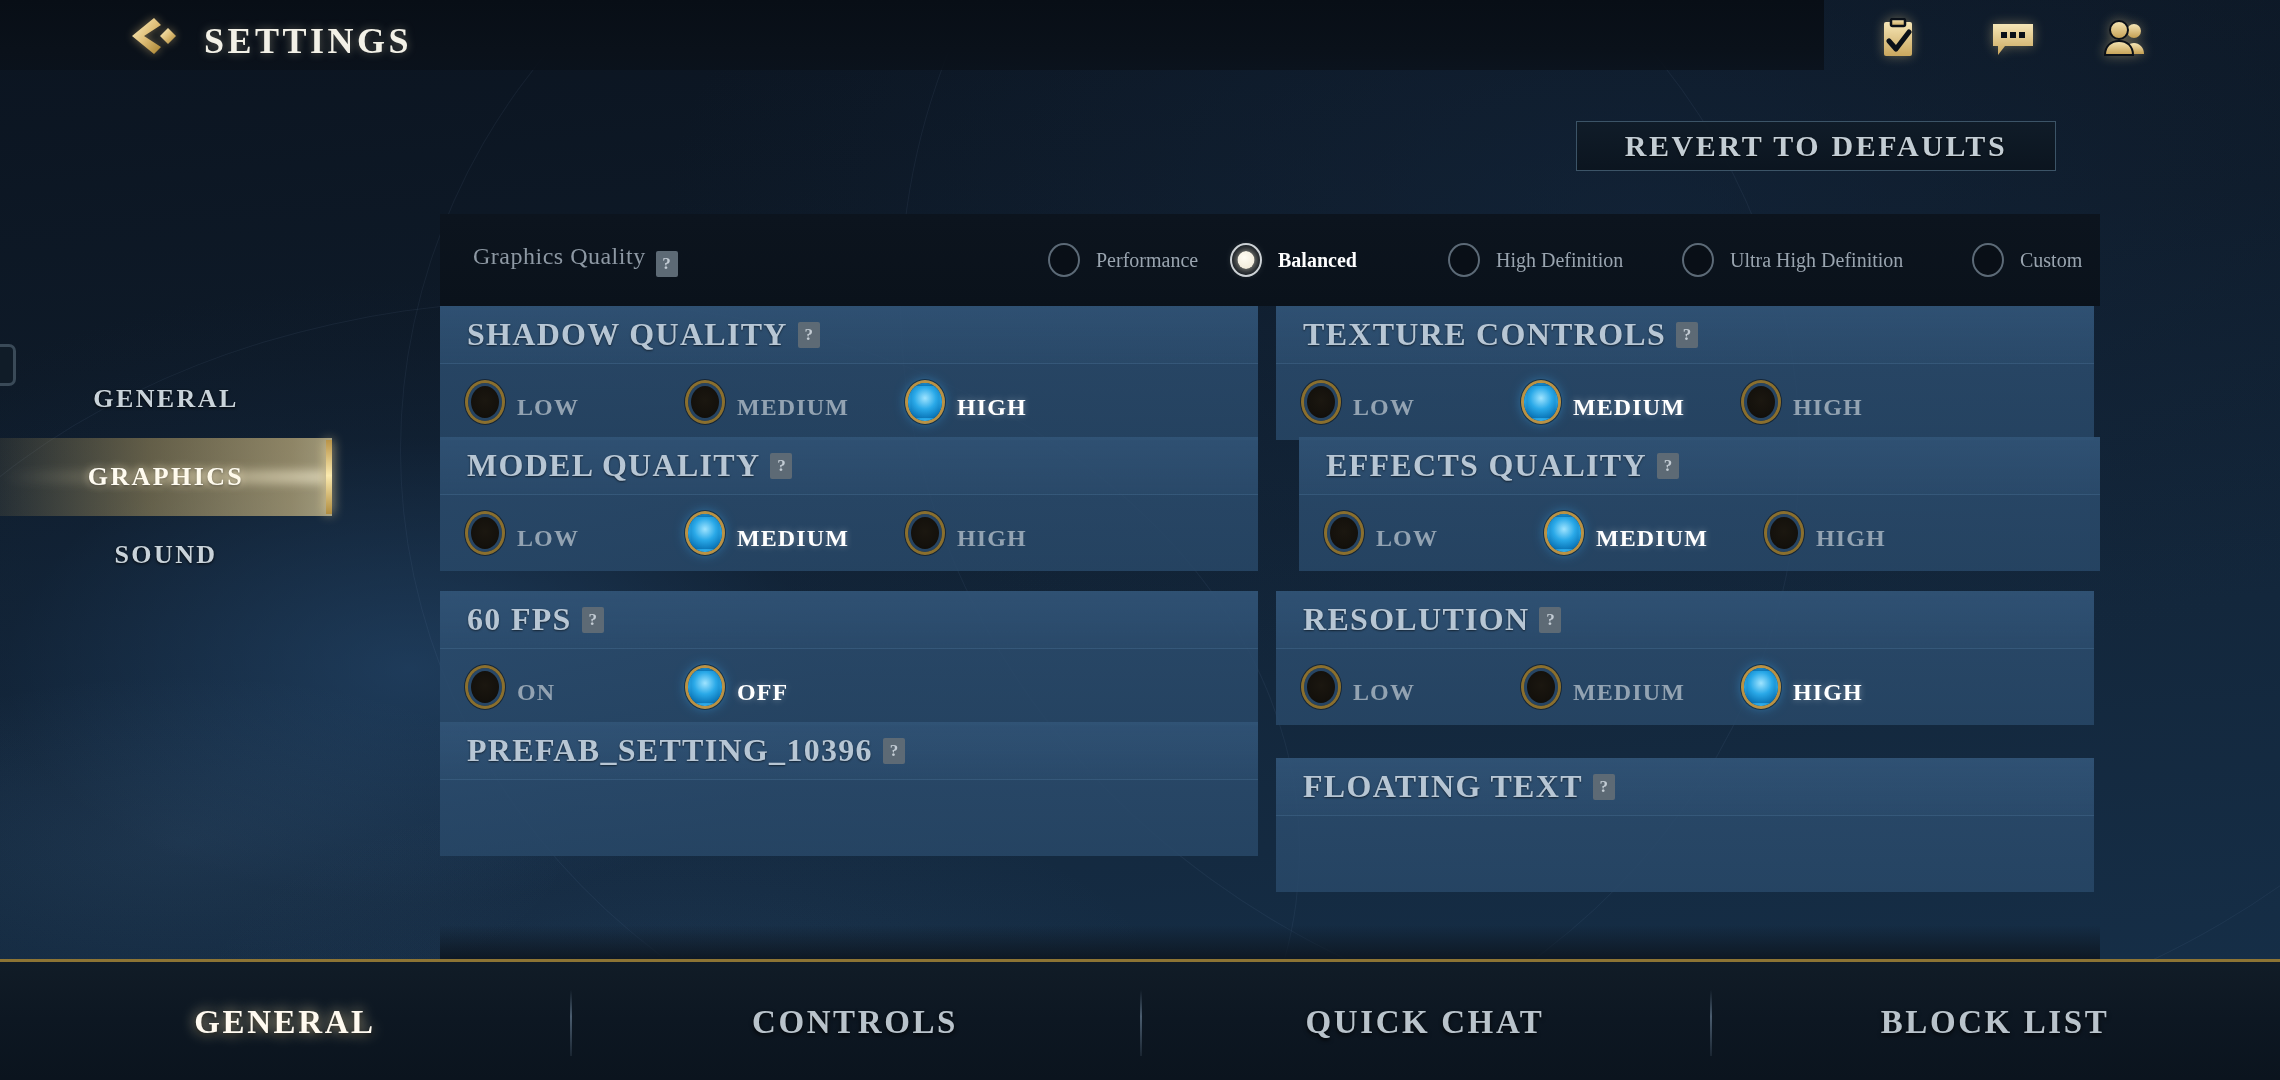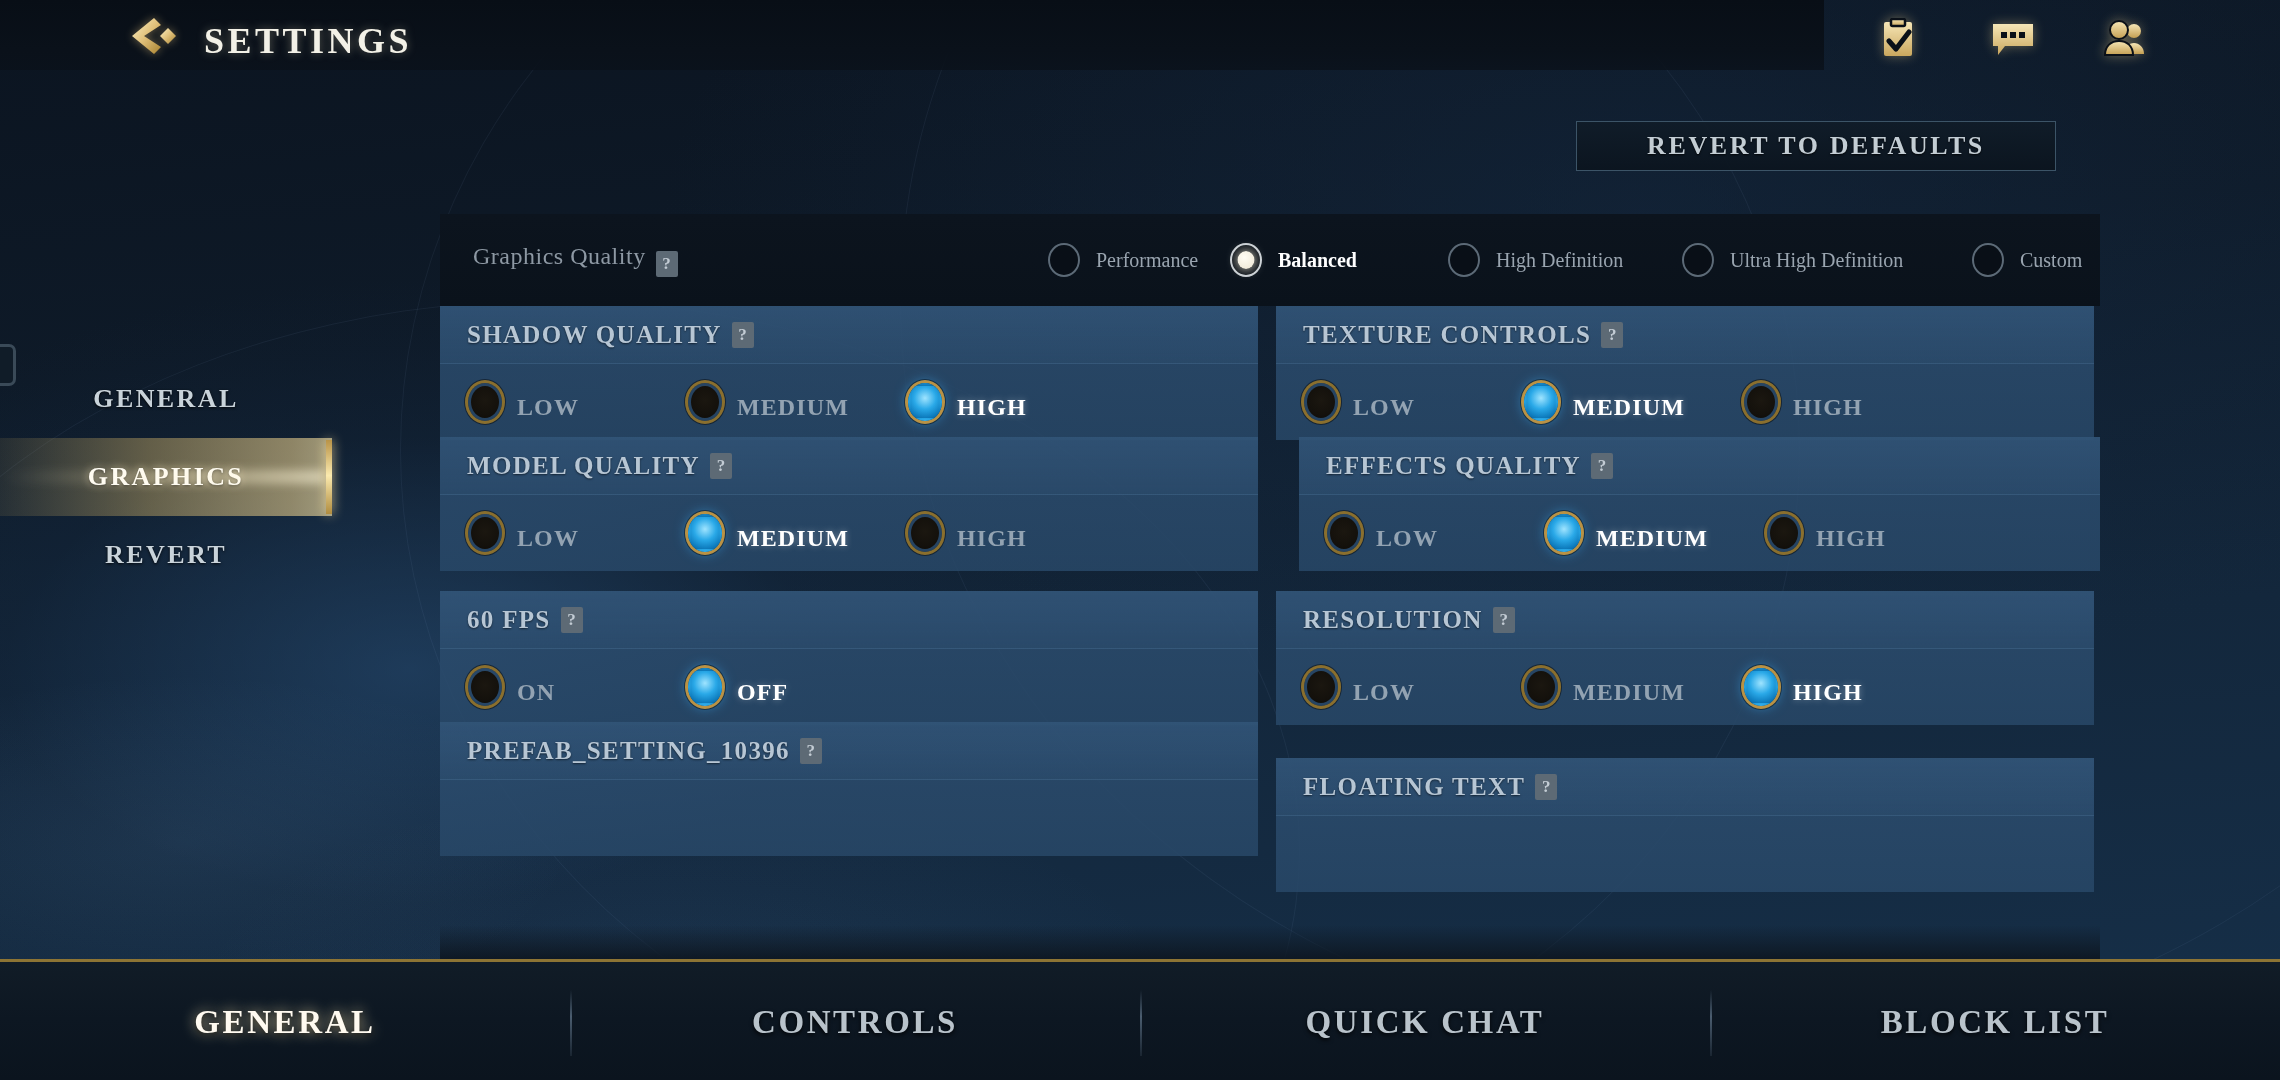--- a/index.html
+++ b/index.html
@@ -46,21 +46,21 @@
   #icon-friends{ left:2103px; }
 
   
   #revert-btn{
     position:absolute; left:1576px; top:121px; width:480px; height:50px;
     border:1px solid #3c5467;
     background:linear-gradient(180deg, rgba(16,28,40,0.92), rgba(11,20,30,0.92));
     display:flex; align-items:center; justify-content:center; cursor:pointer; z-index:20;
   }
   #revert-btn span{
-    font-size:26px; letter-spacing:2.6px; font-weight:bold; color:#c3cdd4;
+    font-size:30px; letter-spacing:2.6px; font-weight:bold; color:#c3cdd4;
     text-shadow:0 1px 2px rgba(0,0,0,0.8);
   }
 
   
   #side-tab{
     position:absolute; left:-12px; top:344px; width:28px; height:42px;
     border:3px solid #3a4a58; border-radius:7px; background:#101c28; z-index:15; cursor:pointer;
   }
   #sidebar{ position:absolute; left:0; top:360px; width:332px; z-index:14; }
   .side-item{
@@ -119,21 +119,21 @@
   .panel{
     position:absolute; width:818px;
     background:linear-gradient(180deg, rgba(45,78,112,0.85) 0%, rgba(40,72,104,0.85) 100%);
   }
   .panel-head{
     height:58px; display:flex; align-items:center; padding-left:27px;
     background:linear-gradient(180deg, rgba(52,88,124,0.55), rgba(46,80,114,0.30));
     border-bottom:1px solid rgba(110,150,185,0.12);
   }
   .panel-title{
-    font-size:25px; letter-spacing:1.3px; font-weight:bold; color:#b7c6d4;
+    font-size:32px; letter-spacing:1.3px; font-weight:bold; color:#b7c6d4;
     text-shadow:0 1px 2px rgba(0,0,0,0.55); white-space:nowrap;
   }
   .panel-body{ height:76px; position:relative; }
   .opt{ position:absolute; top:50%; transform:translateY(-50%); display:flex; align-items:flex-end; cursor:pointer; }
   .opt .lbl{ font-size:24px; letter-spacing:1.1px; color:#93a3b2; margin-left:15px; font-weight:bold; white-space:nowrap; }
   .opt.sel .lbl{ color:#ffffff; text-shadow:0 0 7px rgba(255,255,255,0.35); }
   .radio{
     width:34px; height:38px; border-radius:50%; flex:none; position:relative;
     background:radial-gradient(circle at 50% 45%, #1b1710 0%, #14110c 62%, #0d0b07 100%);
     border:3px solid transparent;
@@ -257,21 +257,21 @@
 
 <div id="side-tab"></div>
 <div id="sidebar">
     <div class="side-item">
       <span>GENERAL</span>
     </div>
     <div class="side-item active">
       <span>GRAPHICS</span>
     </div>
     <div class="side-item">
-      <span>REVERT</span>
+      <span>SOUND</span>
     </div>
   </div>
 
 <div id="content">
   <div id="gq-row">
     <div id="gq-label">
       <span>Graphics Quality</span><span class="help">?</span>
     </div>
     <div id="gq-opts">
         <div class="gq-opt" style="position: absolute; left: 608px; top: 50%; transform: translateY(-50%);">

